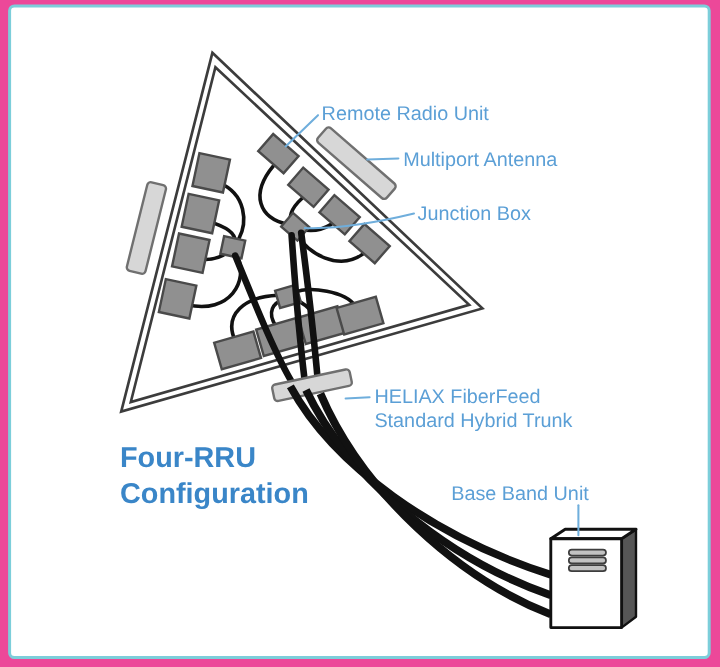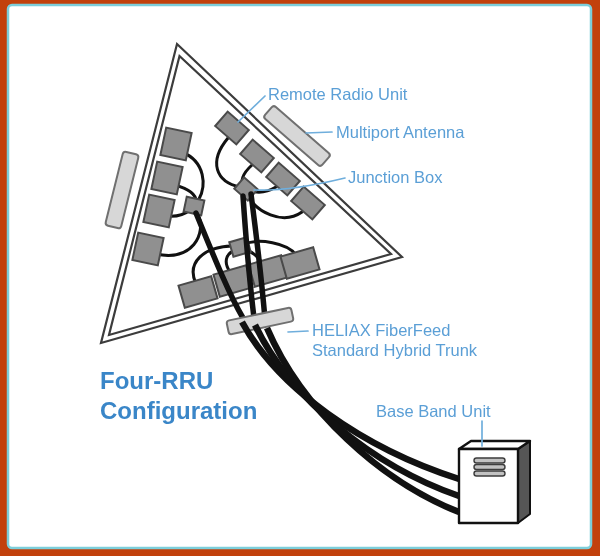--- a/index.html
+++ b/index.html
@@ -5,21 +5,21 @@
   html, body {
     margin: 0;
     padding: 0;
     background: #ffffff;
     font-family: "Liberation Sans", sans-serif;
   }
   .stage {
     position: relative;
     width: 600px;
     height: 556px;
-    background: #c2410c;
+    background: #ec4899;
     overflow: hidden;
   }
   svg { display: block; }
 
   .frame {
     fill: #ffffff;
     stroke: var(--border-teal, #7CCEDA);
     stroke-width: 2.5;
   }
   .tri {

